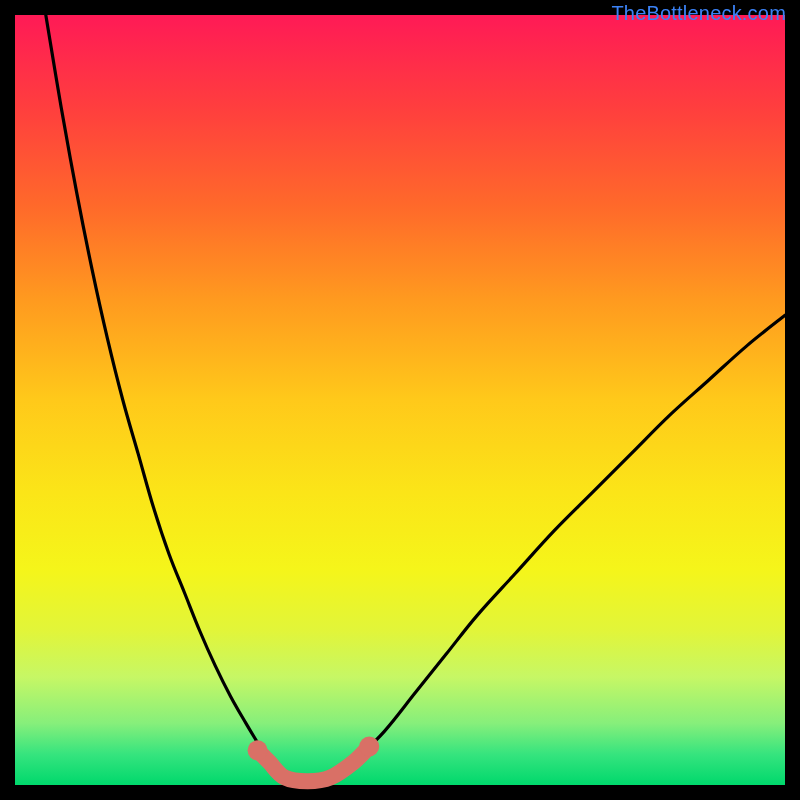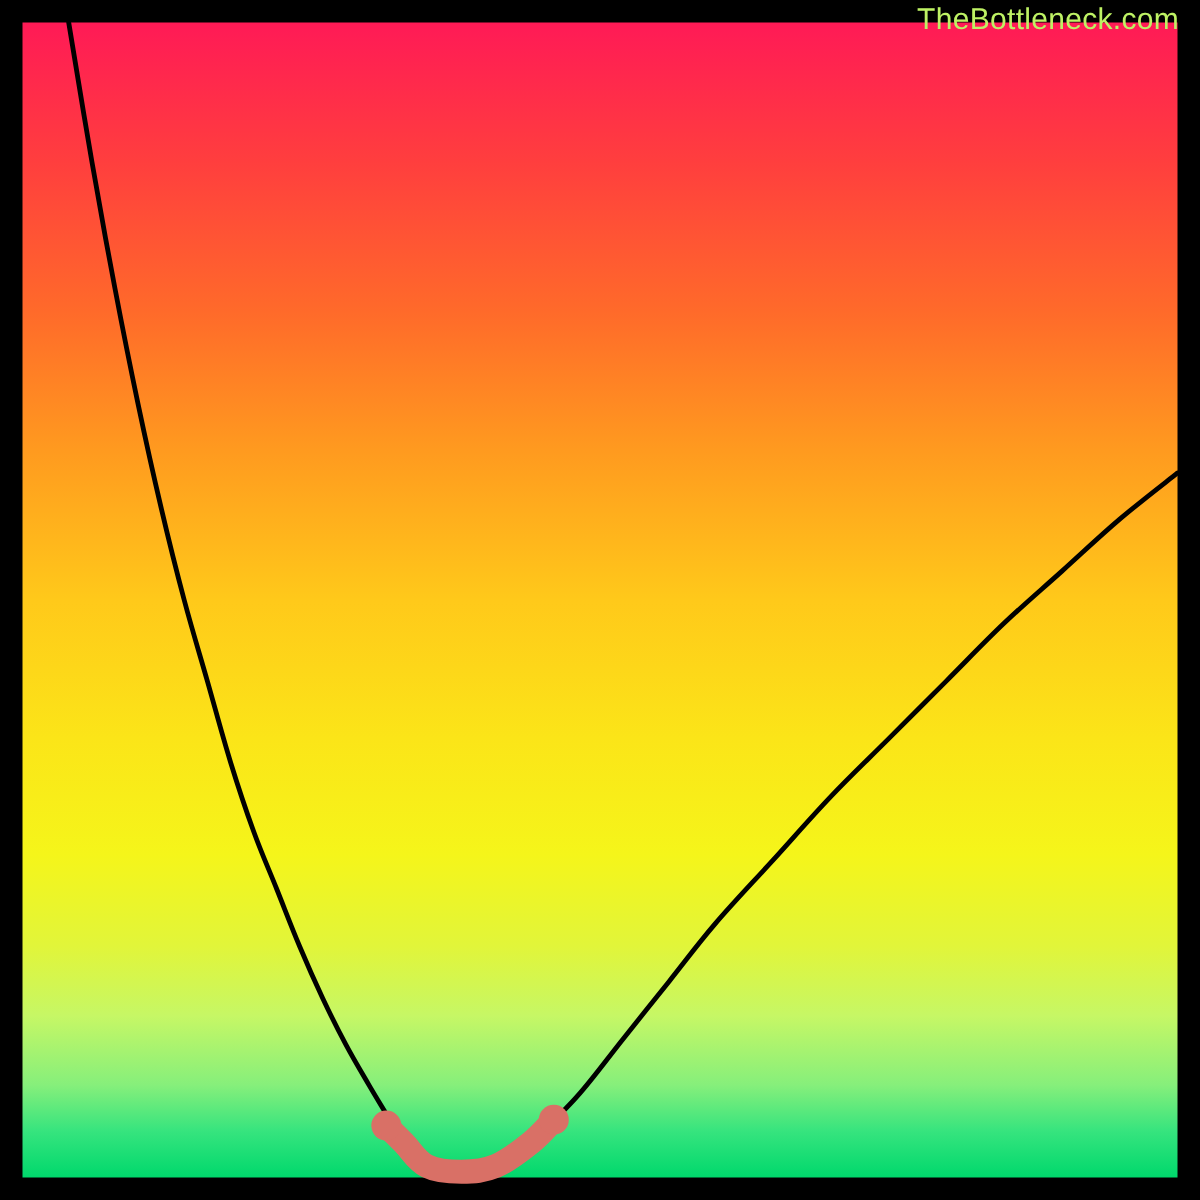--- a/index.html
+++ b/index.html
@@ -43,21 +43,21 @@
     left: 0;
     top: 0;
     width: 770px;
     height: 770px;
     overflow: visible;
   }
   .watermark {
     position: absolute;
     top: 2px;
     right: 14px;
-    color: #bef264;
+    color: #3b82f6;
     font-size: 20px;
     font-weight: 500;
     letter-spacing: 0.2px;
     user-select: none;
   }
 </style>
 </head>
 <body>
 
 <div class="frame">

